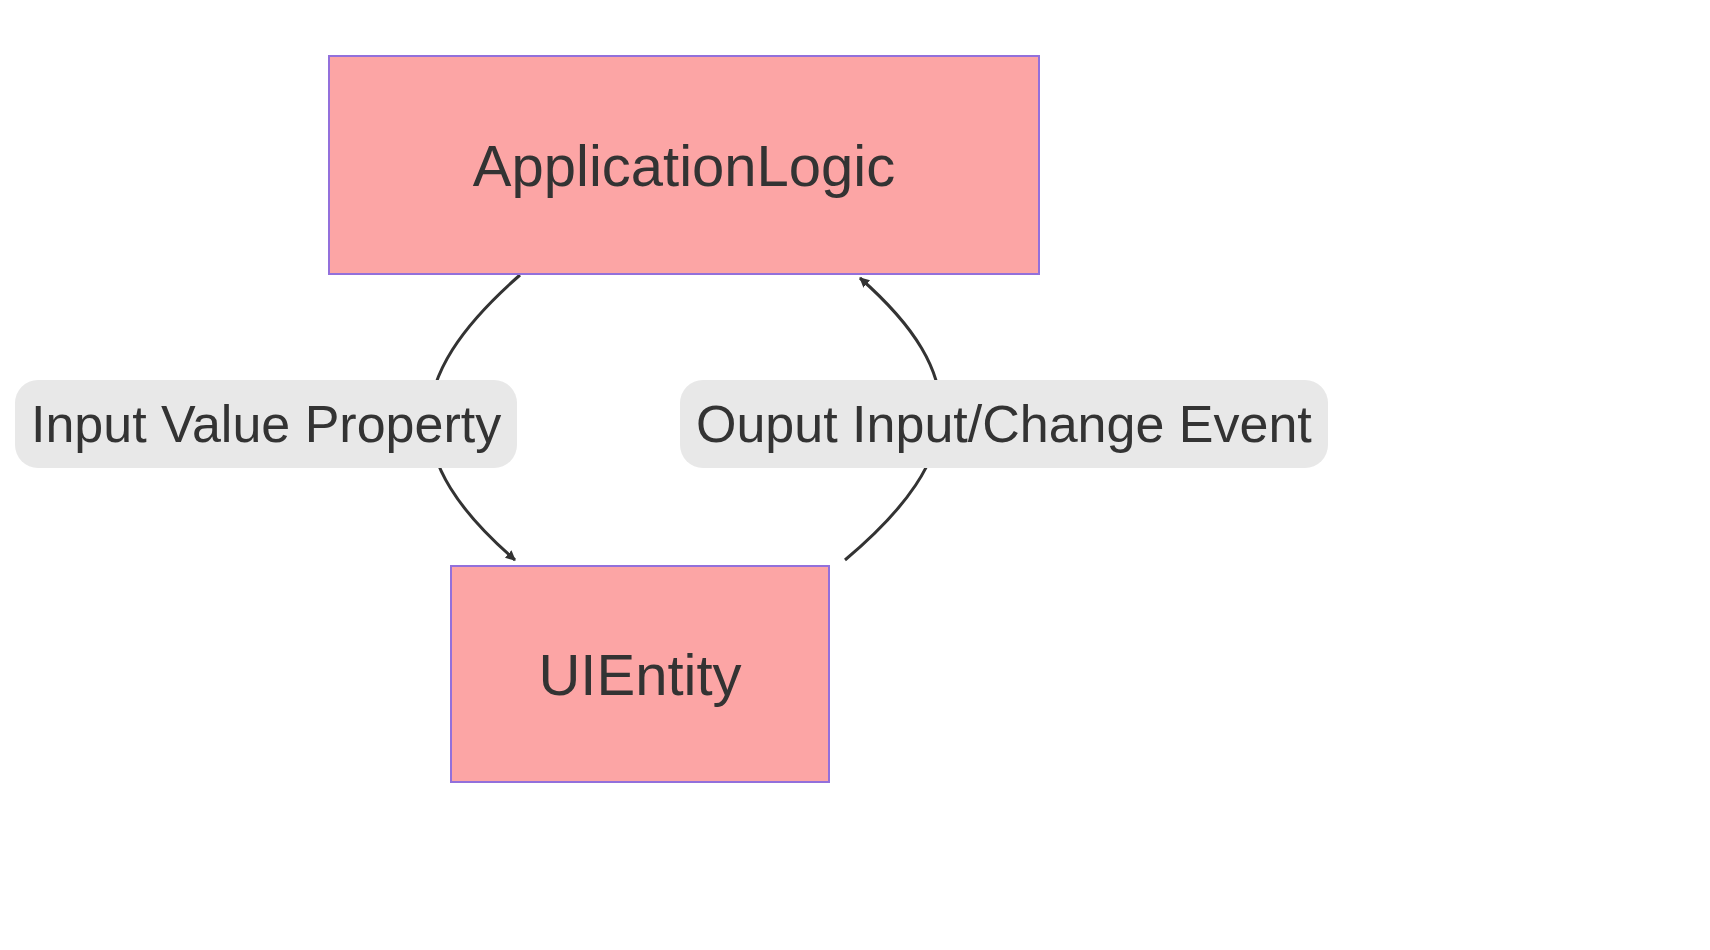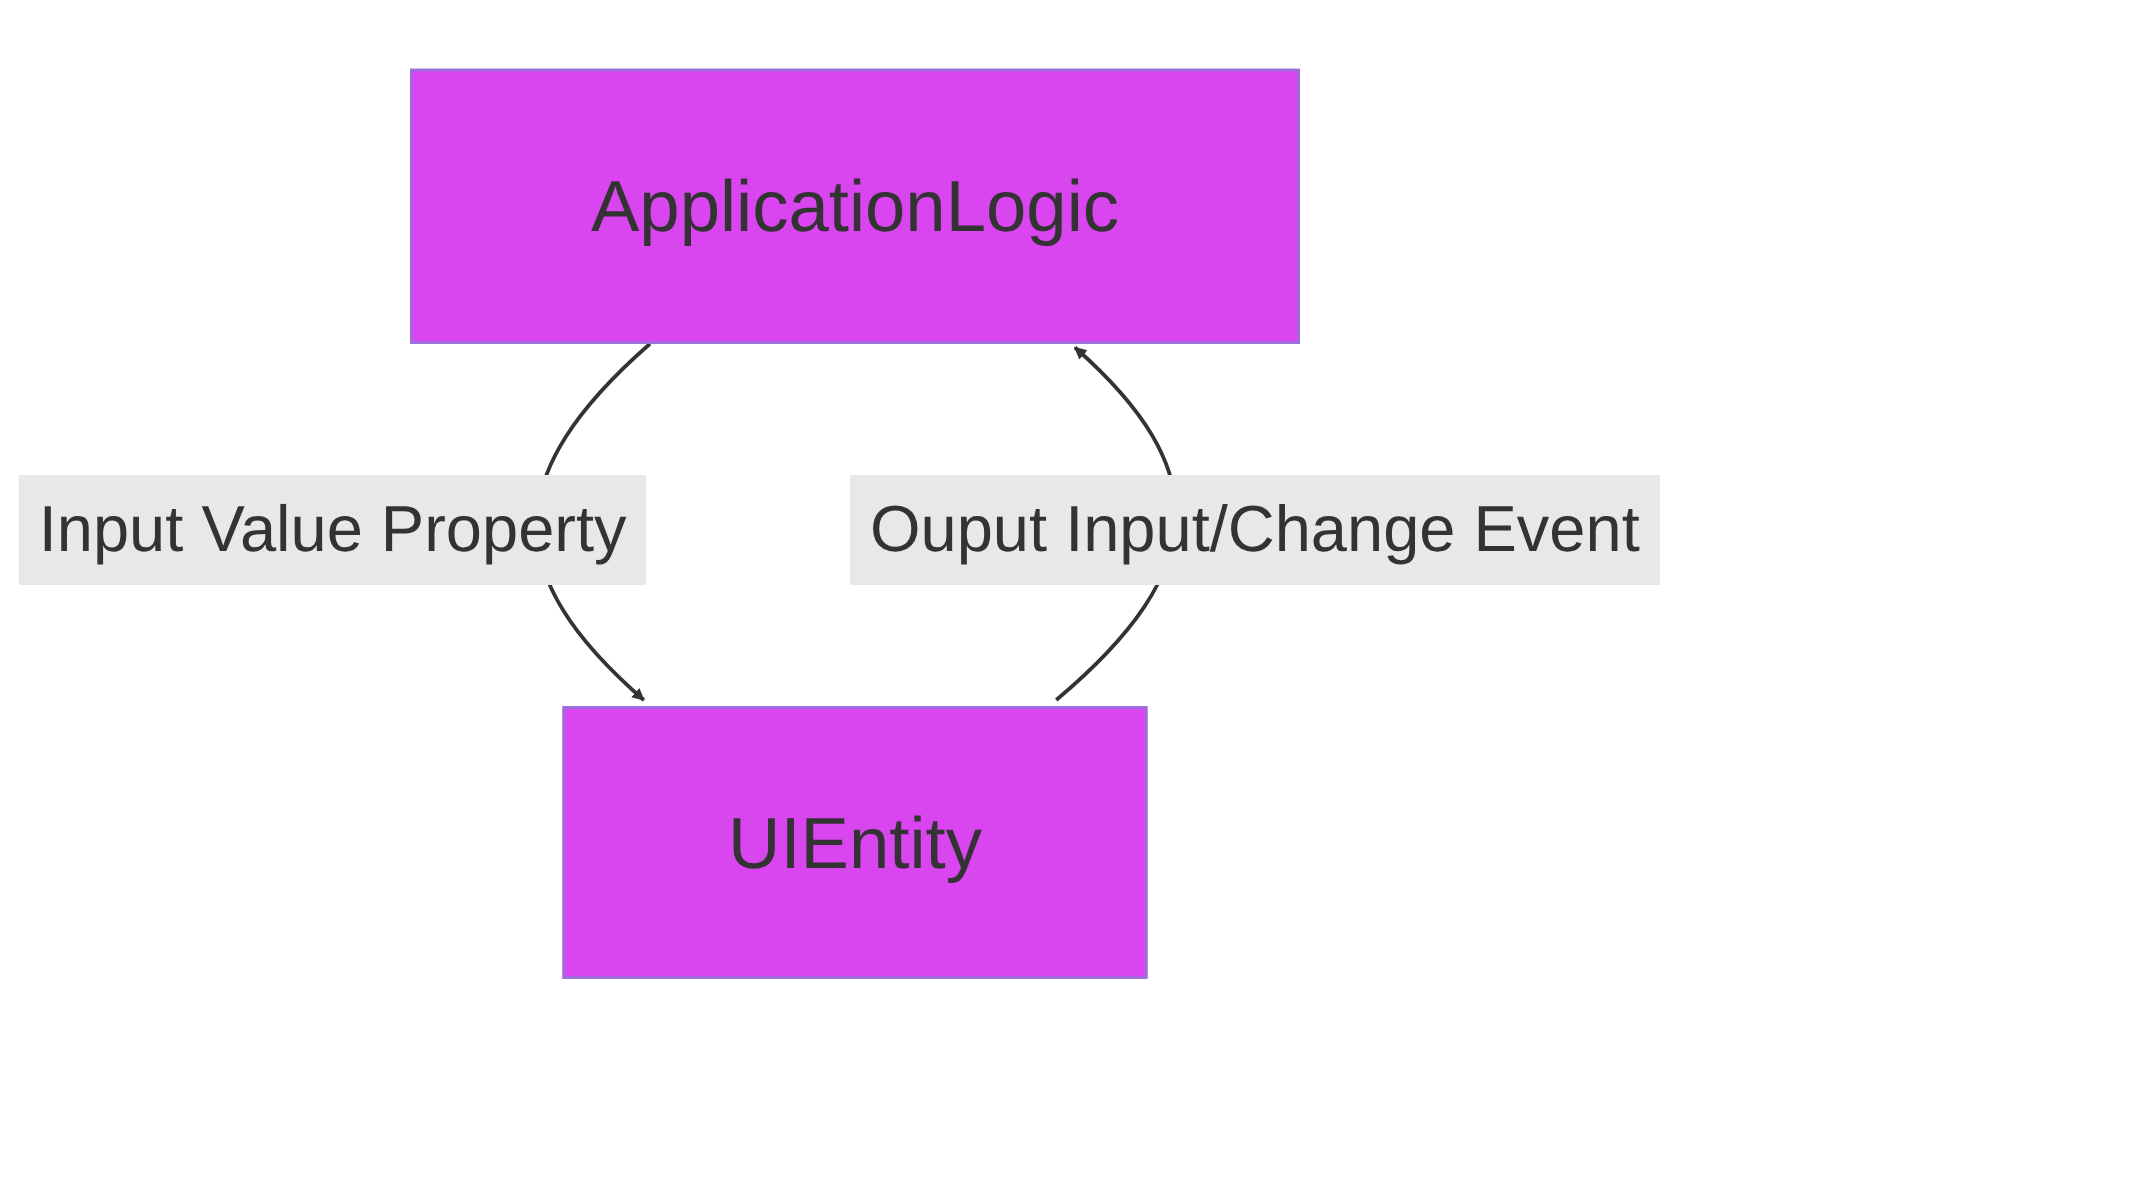--- a/index.html
+++ b/index.html
@@ -10,48 +10,49 @@
     body {
       width: 1710px;
       height: 950px;
       background: #ffffff;
       font-family: -apple-system, BlinkMacSystemFont, "Segoe UI", Helvetica, Arial, sans-serif;
       position: relative;
       overflow: hidden;
     }
     .node-box {
       position: absolute;
-      background: #d946ef;
+      background: #fca5a5;
       border: 2px solid #9370DB;
       display: flex;
       align-items: center;
       justify-content: center;
       color: #333333;
     }
     .node-top {
       left: 328px;
       top: 55px;
       width: 712px;
       height: 220px;
       font-size: 58px;
     }
     .node-bottom {
       left: 450px;
       top: 565px;
-      width: 468px;
+      width: 380px;
       height: 218px;
       font-size: 58px;
     }
     .edge-label {
       position: absolute;
       background: #e8e8e8;
       color: #333333;
       font-size: 52px;
       padding: 14px 16px;
       white-space: nowrap;
+      border-radius: 23px;
     }
     .label-left {
       left: 15px;
       top: 380px;
     }
     .label-right {
       left: 680px;
       top: 380px;
       text-align: right;
     }

